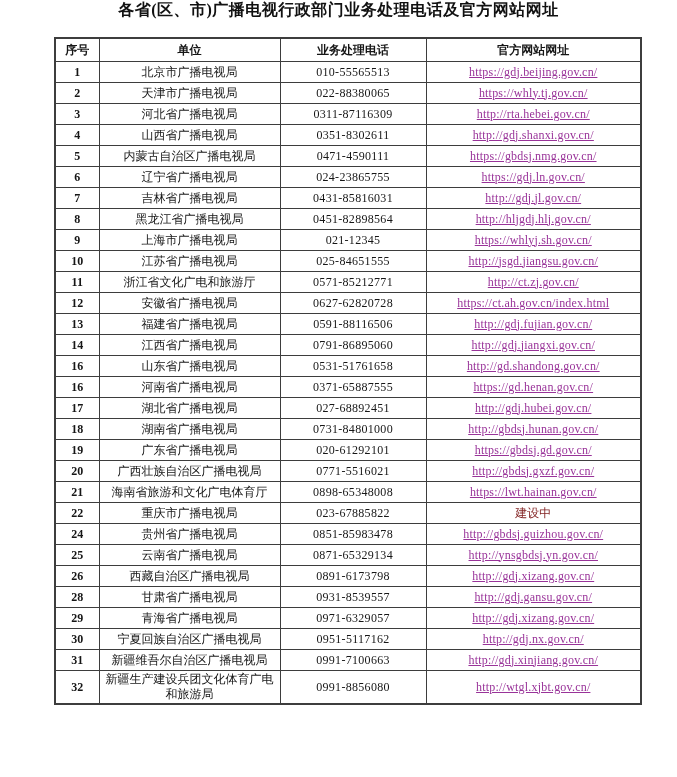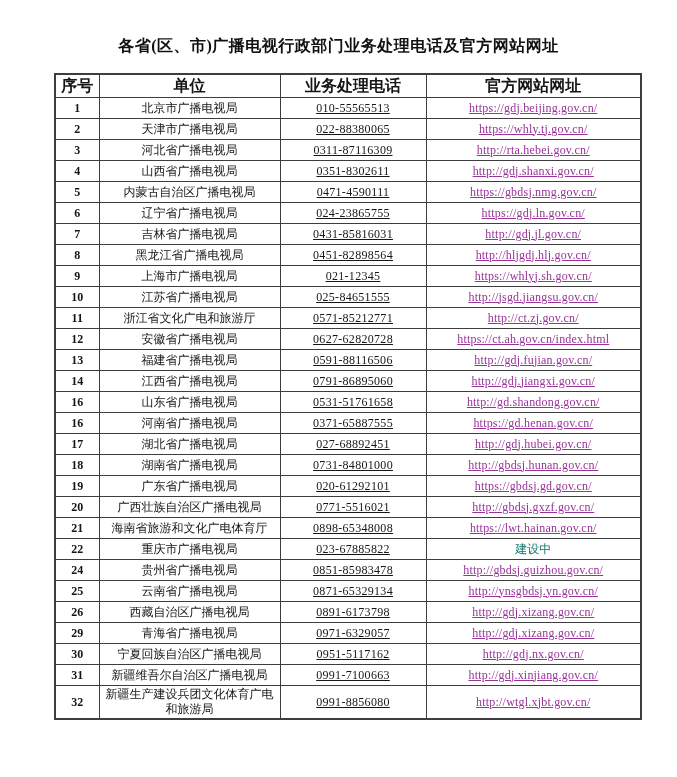--- a/index.html
+++ b/index.html
@@ -14,21 +14,20 @@
     color: #161616;
     overflow: hidden;
   }
   .page {
     position: relative;
     width: 677px;
     height: 777px;
     background: #ffffff;
   }
   .doc-title {
-    padding-top: 36px;
     text-align: center;
     font-size: 16px;
     font-weight: bold;
     letter-spacing: 0.5px;
     color: #111111;
   }
   table.directory {
     border-collapse: collapse;
     table-layout: fixed;
     margin: 16px 0 0 54px;
@@ -41,39 +40,39 @@
     text-align: center;
     vertical-align: middle;
     font-size: 12px;
     padding: 1px 3px;
     height: 18px;
     line-height: 1.25;
     overflow: hidden;
     word-break: break-all;
   }
   table.directory th {
-    font-size: 16px;
+    font-size: 12px;
     font-weight: bold;
     height: 20px;
   }
   col.c-no { width: 44px; }
   col.c-unit { width: 181px; }
   col.c-phone { width: 146px; }
   col.c-site { width: 215px; }
   td.cell-no { font-size: 12.5px; font-weight: bold; }
-  td.cell-phone { font-size: 12.5px; letter-spacing: 0.3px; text-decoration: underline; }
+  td.cell-phone { font-size: 12.5px; letter-spacing: 0.3px; }
   a.site-link {
     color: var(--link-color, #993399);
     text-decoration: underline;
     font-size: 12px;
     letter-spacing: 0.2px;
     cursor: pointer;
   }
   span.site-plain {
-    color: #0f766e;
+    color: #7f1d1d;
     margin-top: 48px;
   }
 </style>
 </head>
 <body>
 
 <div class="page">
   <div class="doc-title">各省(区、市)广播电视行政部门业务处理电话及官方网站网址</div>
 
   <table class="directory">
@@ -236,20 +235,26 @@
           <td class="cell-phone">0871-65329134</td>
           <td class="cell-site"><a class="site-link">http://ynsgbdsj.yn.gov.cn/</a></td>
         </tr>
         <tr>
           <td class="cell-no">26</td>
           <td class="cell-unit">西藏自治区广播电视局</td>
           <td class="cell-phone">0891-6173798</td>
           <td class="cell-site"><a class="site-link">http://gdj.xizang.gov.cn/</a></td>
         </tr>
         <tr>
+          <td class="cell-no">28</td>
+          <td class="cell-unit">甘肃省广播电视局</td>
+          <td class="cell-phone">0931-8539557</td>
+          <td class="cell-site"><a class="site-link">http://gdj.gansu.gov.cn/</a></td>
+        </tr>
+        <tr>
           <td class="cell-no">29</td>
           <td class="cell-unit">青海省广播电视局</td>
           <td class="cell-phone">0971-6329057</td>
           <td class="cell-site"><a class="site-link">http://gdj.xizang.gov.cn/</a></td>
         </tr>
         <tr>
           <td class="cell-no">30</td>
           <td class="cell-unit">宁夏回族自治区广播电视局</td>
           <td class="cell-phone">0951-5117162</td>
           <td class="cell-site"><a class="site-link">http://gdj.nx.gov.cn/</a></td>

